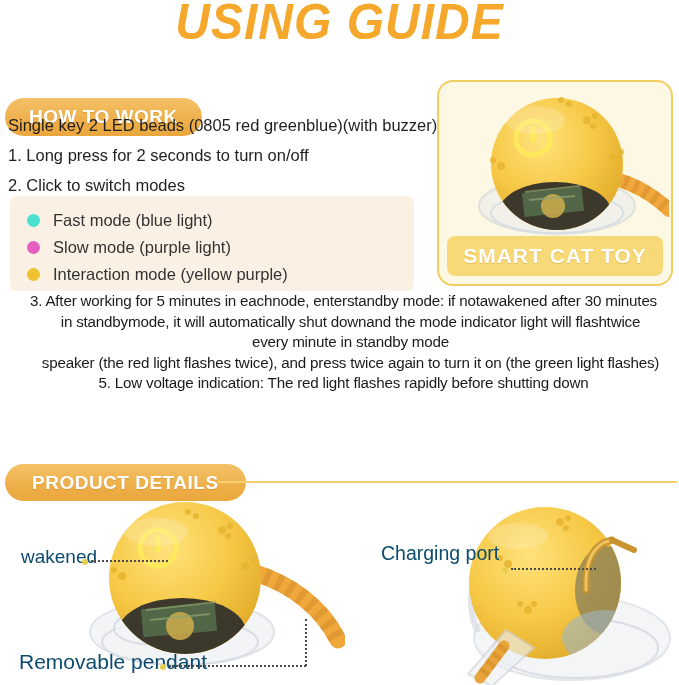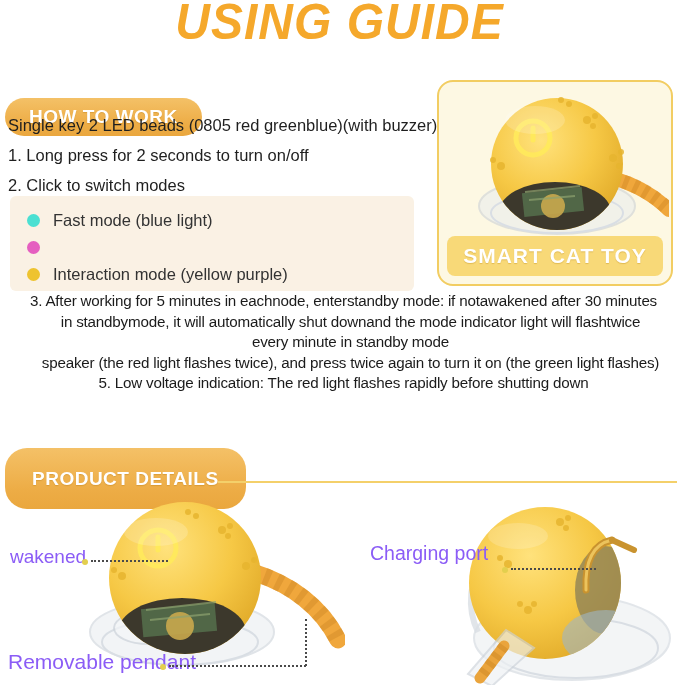--- a/index.html
+++ b/index.html
@@ -14,21 +14,21 @@
   }
 
   
   .pill{
     position:absolute;display:flex;align-items:center;justify-content:center;
     background:linear-gradient(180deg,#f4c167 0%,#edac45 70%,#eaa73e 100%);
     color:#fff;font-weight:bold;border-radius:22px;
     text-shadow:0 1px 1px rgba(180,120,20,.35);
   }
   .pill.how{left:5px;top:62px;height:38px;padding:0 24px;font-size:19px;letter-spacing:.5px;margin-top:36px;}
-  .pill.details{left:5px;top:448px;height:37px;padding:12px 27px;font-size:19px;letter-spacing:.5px;}
+  .pill.details{left:5px;top:464px;height:37px;padding:0 27px;font-size:19px;letter-spacing:.5px;}
   .rule{position:absolute;left:218px;right:2px;top:481px;border-top:2px solid #f4d06a;}
 
   
   .intro-block{position:absolute;left:8px;top:110px;width:436px;font-size:16.5px;color:#1f1f1f;}
   .intro-block .line{height:30px;line-height:30px;white-space:nowrap;}
 
   
   .modes-panel{
     position:absolute;left:10px;top:196px;width:404px;height:95px;
     background:#faf1e4;border-radius:6px;box-sizing:border-box;
@@ -58,21 +58,21 @@
     background:#f8d978;border-radius:8px;
     display:flex;align-items:center;justify-content:center;
   }
   .card-strip span{color:#fff;font-weight:bold;font-size:21px;letter-spacing:1px;text-shadow:0 1px 1px rgba(190,140,30,.4);}
 
   
   .photo-left{position:absolute;left:30px;top:500px;}
   .photo-right{position:absolute;left:400px;top:498px;}
 
   
-  .callout{position:absolute;font-size:19px;color:#8b5cf6;white-space:nowrap;}
+  .callout{position:absolute;font-size:19px;color:#0c4a6e;white-space:nowrap;margin-left:11px;}
   .co-wakened{left:10px;top:546px;}
   .co-pendant{left:8px;top:650px;font-size:21px;}
   .co-charging{left:370px;top:542px;font-size:19.5px;}
   .co-dot{position:absolute;width:6px;height:6px;border-radius:50%;background:#e3cf4e;}
   .co-dot.d1{left:82px;top:559px;}
   .co-dot.d2{left:160px;top:664px;}
   .co-dot.d3{left:502px;top:567px;}
   .dotline{position:absolute;border-top:2px dotted #4a4a4a;height:0;}
   .dl-wakened{left:91px;top:560px;width:77px;}
   .dl-pendant{left:169px;top:665px;width:137px;}
@@ -97,20 +97,21 @@
     <div class="line">2. Click to switch modes</div>
   </div>
 
   <div class="modes-panel">
     <div class="mode-row">
       <span class="dot fast"></span>
       <span class="mode-label">Fast mode (blue light)</span>
     </div>
     <div class="mode-row">
       <span class="dot slow"></span>
+      <span class="mode-label">Slow mode (purple light)</span>
     </div>
     <div class="mode-row">
       <span class="dot inter"></span>
       <span class="mode-label">Interaction mode (yellow purple)</span>
     </div>
   </div>
 
   <div class="product-card">
     <svg class="card-photo" width="224" height="158" viewBox="0 0 224 158">
       <defs>

